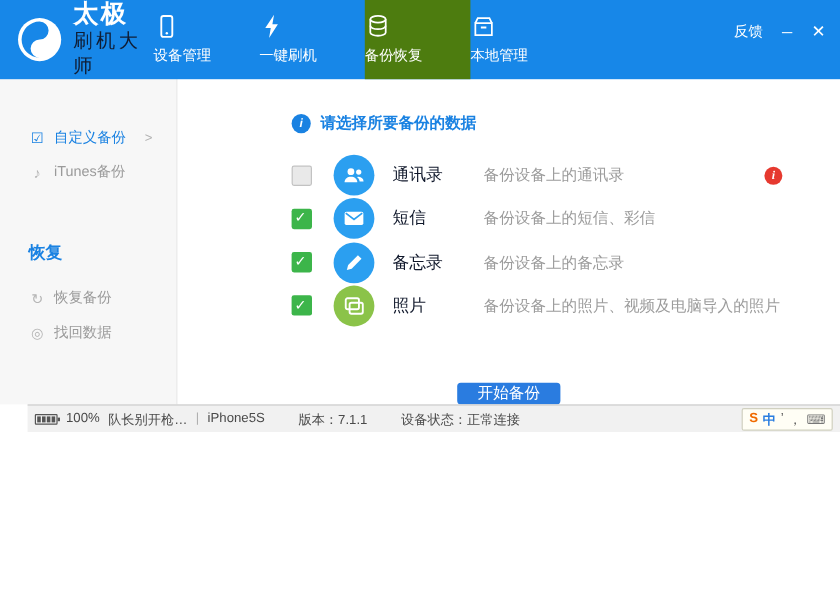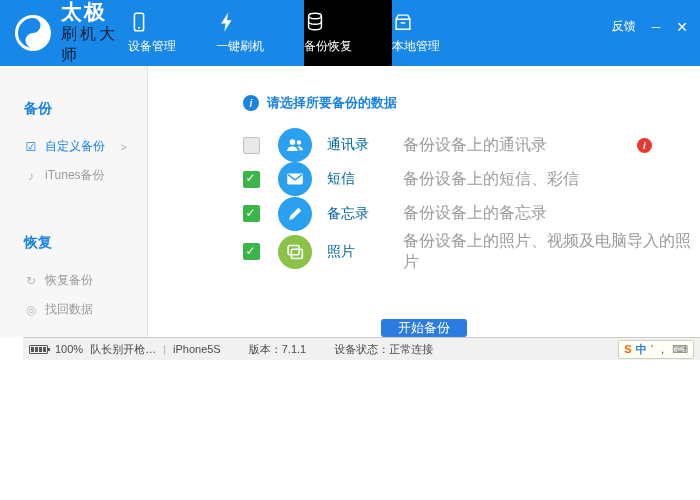--- a/index.html
+++ b/index.html
@@ -7,21 +7,21 @@
   .window { width:700px; height:360px; display:flex; flex-direction:column; overflow:hidden; background:#fff; }
 
   
   .header { height:66px; background:#1787e8; display:flex; position:relative; flex:none; }
   .logo { display:flex; align-items:center; gap:9px; padding-left:14px; width:128px; flex:none; }
   .logo-circle { width:38px; height:38px; flex:none; }
   .logo-text .t1 { color:#fff; font-size:21px; font-weight:bold; letter-spacing:2px; line-height:1.1; }
   .logo-text .t2 { color:#0f172a; font-size:16px; letter-spacing:3px; opacity:.95; }
   .tabs { display:flex; height:66px; }
   .tab { width:88px; height:66px; display:flex; flex-direction:column; justify-content:center; gap:5px; cursor:pointer; }
-  .tab.active { background:#000000; }
+  .tab.active { background:#4d7c0f; }
   .tab svg { width:22px; height:22px; }
   .tab .tab-label { color:#fff; font-size:12px; }
   .win-controls { position:absolute; top:18px; right:12px; display:flex; gap:16px; align-items:center; color:#fff; font-size:12px; }
   .win-controls span { cursor:pointer; }
   .win-close { font-size:14px; }
 
   
   .body-row { flex:1; display:flex; min-height:0; }
 
   
@@ -41,22 +41,22 @@
 
   .row { display:flex; align-items:center; height:58px; padding-left:95px; }
   .checkbox { width:17px; height:17px; border-radius:2px; flex:none; position:relative; cursor:pointer; }
   .checkbox.checked { background:#3cb54a; }
   .checkbox.checked::after { content:"✓"; position:absolute; left:2.5px; top:0.5px; color:#fff; font-size:12px; font-weight:bold; }
   .checkbox.unchecked { background:#e9e9e9; border:1px solid #c2c2c2; }
   .row-icon { width:34px; height:34px; border-radius:50%; margin-left:18px; display:flex; align-items:center; justify-content:center; flex:none; }
   .row-icon svg { width:22px; height:22px; }
   .icon-blue { background:#2b9ff0; }
   .icon-green { background:#8bc349; }
-  .row-name { margin-left:15px; width:76px; font-size:14px; color:#0369a1; flex:none; }
-  .row-desc { font-size:16px; color:#9c9c9c; }
+  .row-name { margin-left:15px; width:76px; font-size:14px; color:#0f172a; flex:none; }
+  .row-desc { font-size:13px; color:#9c9c9c; }
   .row-badge { margin-left:auto; margin-right:48px; width:15px; height:15px; border-radius:50%; background:#e6392f; color:#fff; font:italic bold 10px "Liberation Serif",serif; display:flex; align-items:center; justify-content:center; cursor:pointer; }
 
   .start-button { display:block; margin:46px auto 0; width:86px; height:27px; background:#2a7ce0; color:#fff; font-size:13px; border:none; border-radius:3px; cursor:pointer; font-family:inherit; }
 
   
   .statusbar { height:23px; flex:none; background:#f1f1f1; border-top:1px solid #cccccc; display:flex; align-items:center; padding:0 6px; gap:7px; font-size:11px; color:#4a4a4a;margin-left:23px; }
   .battery { width:19px; height:9px; border:1px solid #555; border-radius:1px; position:relative; display:flex; align-items:center; gap:1px; padding:1px; flex:none; }
   .battery::after { content:""; position:absolute; right:-3px; top:2px; width:2px; height:3px; background:#555; }
   .battery i { display:block; width:3px; height:5px; background:#555; }
   .sb-sep { color:#b0b0b0; }
@@ -121,21 +121,20 @@
 
     <div class="win-controls">
       <span>反馈</span>
       <span>─</span>
       <span class="win-close">✕</span>
     </div>
   </div>
 
   <div class="body-row">
     <div class="sidebar">
-      <div class="side-title">备份</div>
       <div class="side-item active">
         <span class="mini-icon">☑</span>
         <span>自定义备份</span>
         <span class="chevron">&gt;</span>
       </div>
       <div class="side-item">
         <span class="mini-icon">♪</span>
         <span>iTunes备份</span>
       </div>
       <div class="side-gap"></div>

